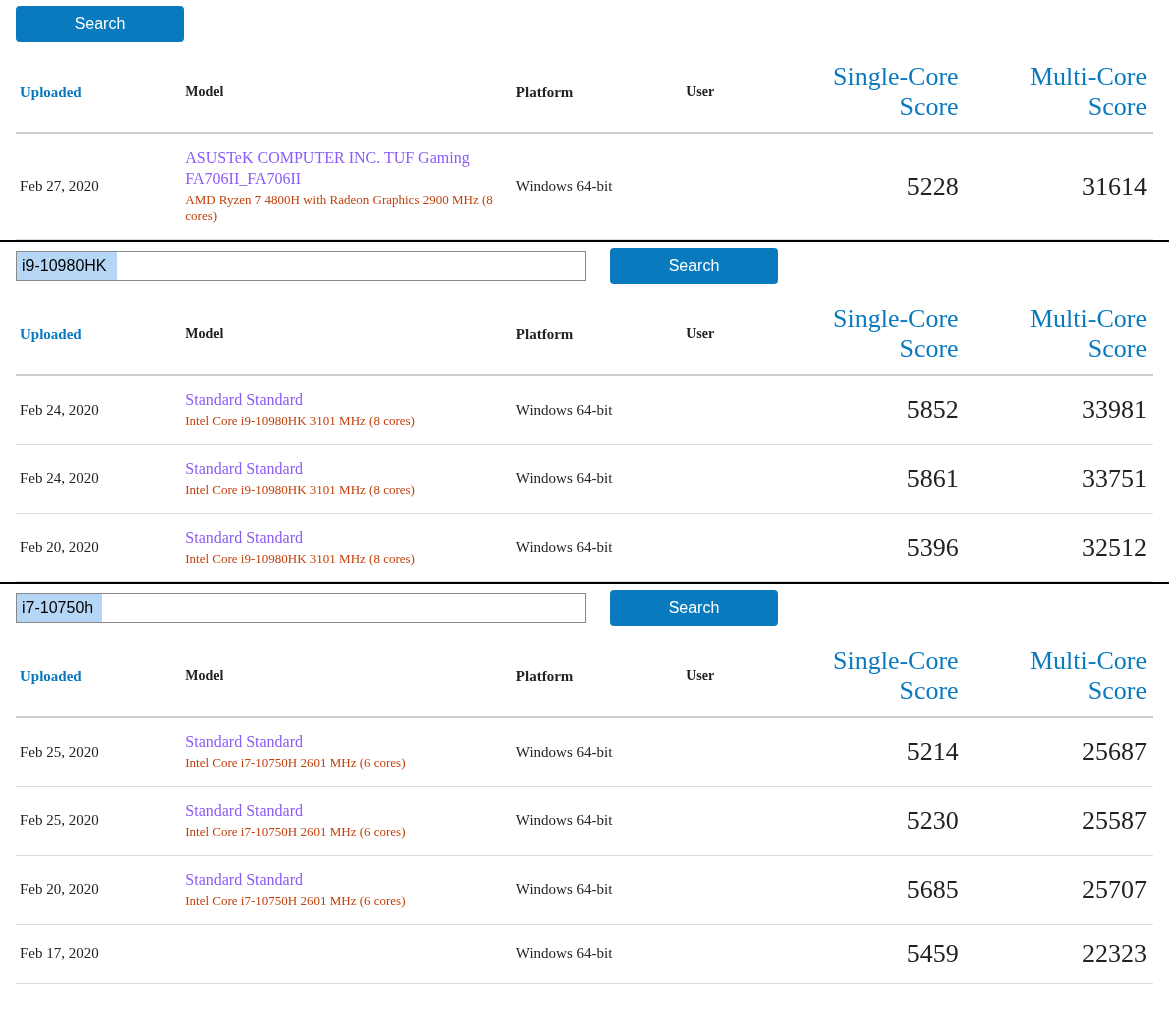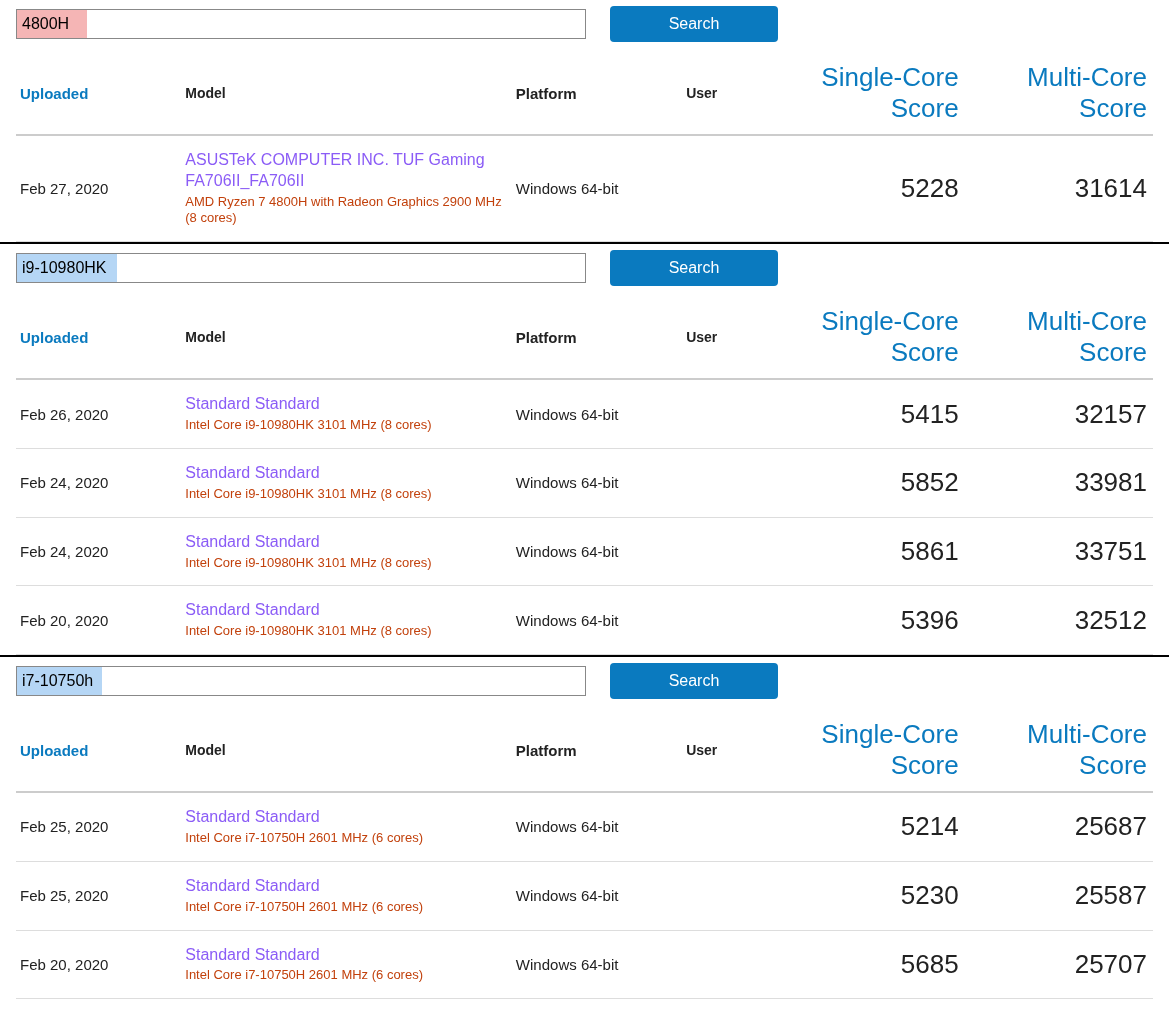--- a/index.html
+++ b/index.html
@@ -38,20 +38,21 @@
     border: none;
     border-radius: 4px;
     height: 36px;
     width: 168px;
     font-size: 16px;
     cursor: pointer;
   }
   table {
     width: 100%;
     border-collapse: collapse;
+    font-family: Liberation Serif, serif;
   }
   thead th {
     text-align: left;
     font-weight: bold;
     font-size: 14px;
     padding: 8px 4px 10px 4px;
     border-bottom: 2px solid #ccc;
   }
   thead th.link-col, thead th.score-col {
     color: #0a7abf;
@@ -82,21 +83,20 @@
     font-size: 13px;
     line-height:1.3;
   }
 </style>
 </head>
 <body>
 
 <div id="root">
     <div class="section">
       <div class="search-row">
-        <input type="text" class="search-input hl-pink" value="4800H" style="">
         <button class="search-btn">Search</button>
       </div>
       <table>
         <thead>
           <tr>
             <th class="link-col col-uploaded">Uploaded</th>
             <th class="col-model">Model</th>
             <th class="col-platform">Platform</th>
             <th class="col-user">User</th>
             <th class="score-col col-single">Single-Core Score</th>
@@ -129,31 +129,20 @@
             <th class="link-col col-uploaded">Uploaded</th>
             <th class="col-model">Model</th>
             <th class="col-platform">Platform</th>
             <th class="col-user">User</th>
             <th class="score-col col-single">Single-Core Score</th>
             <th class="score-col col-multi">Multi-Core Score</th>
           </tr>
         </thead>
         <tbody>
           <tr>
-            <td class="col-uploaded">Feb 26, 2020</td>
-            <td class="col-model">
-              <a href="#" class="model-link">Standard Standard</a>
-              <div class="model-sub">Intel Core i9-10980HK 3101 MHz (8 cores)</div>
-            </td>
-            <td class="col-platform">Windows 64-bit</td>
-            <td class="col-user"></td>
-            <td class="col-single">5415</td>
-            <td class="col-multi">32157</td>
-          </tr>
-          <tr>
             <td class="col-uploaded">Feb 24, 2020</td>
             <td class="col-model">
               <a href="#" class="model-link">Standard Standard</a>
               <div class="model-sub">Intel Core i9-10980HK 3101 MHz (8 cores)</div>
             </td>
             <td class="col-platform">Windows 64-bit</td>
             <td class="col-user"></td>
             <td class="col-single">5852</td>
             <td class="col-multi">33981</td>
           </tr>

